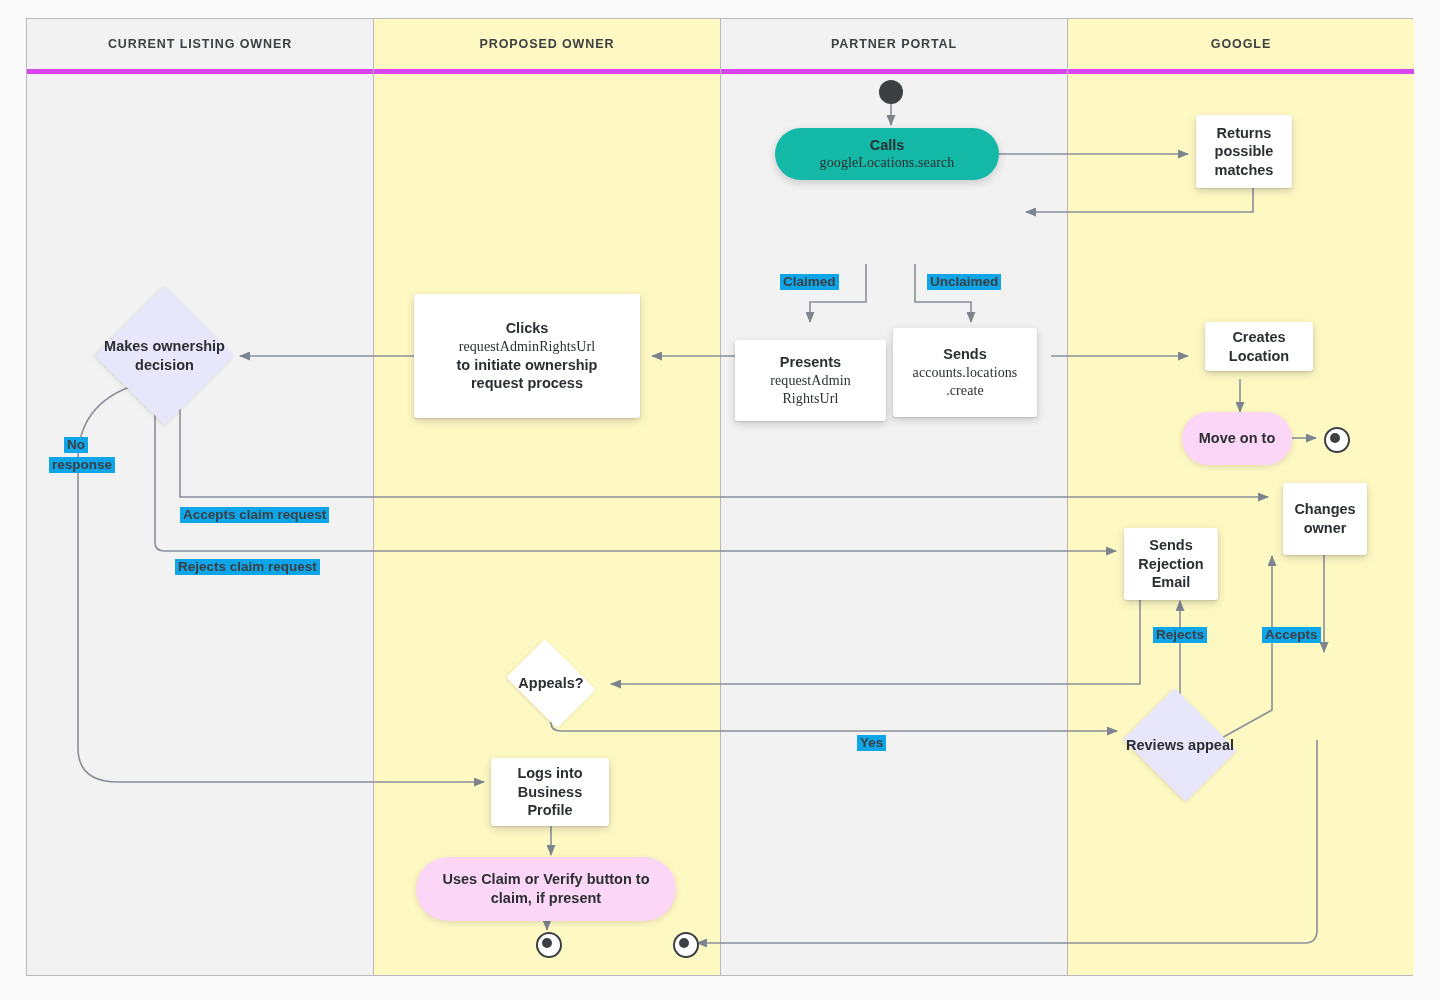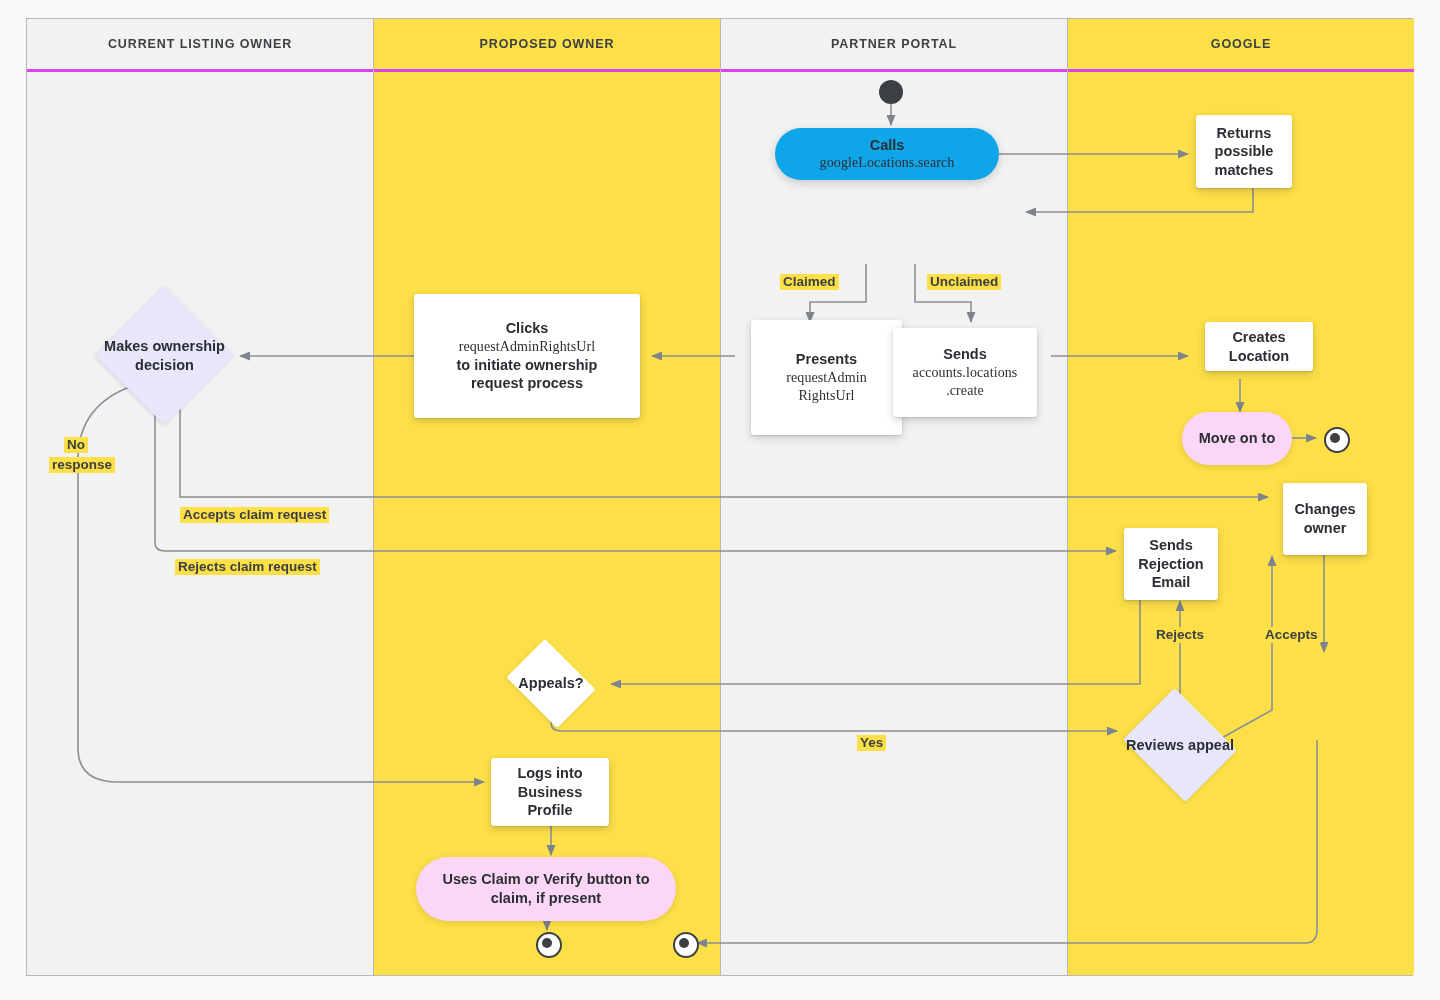--- a/index.html
+++ b/index.html
@@ -5,53 +5,53 @@
   html,body{margin:0;padding:0;background:#fafafa;}
   body{width:1440px;height:1000px;font-family:"Liberation Sans",sans-serif;overflow:hidden;}
   #stage{position:relative;width:1440px;height:1000px;}
   svg#wires{position:absolute;left:0;top:0;width:1440px;height:1000px;pointer-events:none;}
 
   
   .lane-frame{position:absolute;left:26px;top:18px;width:1387px;height:958px;border:1px solid #b9b9bd;box-sizing:border-box;}
   .lane-col{position:absolute;top:0;height:100%;box-sizing:border-box;border-right:1px solid #b9b9bd;}
   .lane-col.last{border-right:none;}
   .lane-col.shade{background:#f2f2f2;}
-  .lane-col.light{background:#fde047;}
-  .lane-head{position:absolute;top:0;left:0;right:0;height:50px;border-bottom:3px solid #d946ef;
+  .lane-col.light{background:#fef9c3;}
+  .lane-head{position:absolute;top:0;left:0;right:0;height:50px;border-bottom:5px solid #d946ef;
              display:flex;align-items:center;justify-content:center;}
   .lane-head span{font-size:12.5px;font-weight:700;letter-spacing:.9px;color:#3c4043;text-transform:uppercase;}
 
   
   .node{position:absolute;box-sizing:border-box;display:flex;align-items:center;justify-content:center;
         text-align:center;color:#2b2f33;font-size:14.5px;font-weight:700;line-height:1.28;z-index:4;}
   .node .inner{padding:0 7px;}
   .mono{font-family:"Liberation Serif",serif;font-weight:400;font-size:14px;letter-spacing:.1px;}
 
   .rect{background:#ffffff;border-radius:3px;box-shadow:0 3px 9px rgba(40,40,50,.20),0 1px 2px rgba(0,0,0,.12);}
-  .stadium-cyan{background:#0ea5e9;border-radius:999px;box-shadow:0 3px 9px rgba(40,40,50,.20);}
+  .stadium-cyan{background:#14b8a6;border-radius:999px;box-shadow:0 3px 9px rgba(40,40,50,.20);}
   .stadium-pink{background:#fbd6f7;border-radius:999px;box-shadow:0 2px 6px rgba(40,40,50,.14);}
   .ellipse-pink{background:#fbd6f7;border-radius:50%;box-shadow:0 2px 6px rgba(40,40,50,.10);}
   .plain-lav{background:#ecebfb;border-radius:2px;box-shadow:none;}
 
   .diamond{background:transparent;box-shadow:none;}
   .diamond .dshape{position:absolute;left:0;top:0;width:100%;height:100%;
       background:#e8e6fa;transform:rotate(45deg) scale(.707);border-radius:4px;
       box-shadow:0 2px 6px rgba(40,40,50,.14);}
   .diamond.white .dshape{background:#ffffff;}
   .diamond .dtext{position:relative;z-index:2;padding:0 4px;}
 
   
   .start-dot{position:absolute;width:24px;height:24px;border-radius:50%;background:#3c4043;z-index:5;}
   .end-dot{position:absolute;width:22px;height:22px;border-radius:50%;border:2px solid #3c4043;
            background:#fff;z-index:5;}
   .end-dot i{position:absolute;left:4px;top:4px;width:10px;height:10px;border-radius:50%;background:#3c4043;display:block;}
 
   
   .elabel{position:absolute;font-size:13.5px;font-weight:700;color:#3c4043;z-index:6;
-          background:#fde047;padding:0 3px;line-height:1.22;white-space:pre;}
+          background:#0ea5e9;padding:0 3px;line-height:1.22;white-space:pre;}
 </style>
 </head>
 <body>
 
 <div id="stage">
 
   <div class="lane-frame">
     <div class="lane-col shade" style="left:0;width:347px;">
       <div class="lane-head">
         <span>Current listing owner</span>
@@ -132,21 +132,21 @@
       <div>Calls</div>
       <div class="mono">googleLocations.search</div>
     </div>
   </div>
 
   <div class="node rect" style="left:1196px;top:115px;width:96px;height:73px;">
     <div class="inner">Returns possible matches</div>
   </div>
 
 
-  <div class="node rect" style="left:735px;top:320px;width:151px;height:115px;margin-left:16px;">
+  <div class="node rect" style="left:735px;top:340px;width:151px;height:81px;">
     <div class="inner">
       <div>Presents</div>
       <div class="mono">requestAdmin</div>
       <div class="mono">RightsUrl</div>
     </div>
   </div>
 
   <div class="node rect" style="left:893px;top:328px;width:144px;height:89px;">
     <div class="inner">
       <div>Sends</div>

